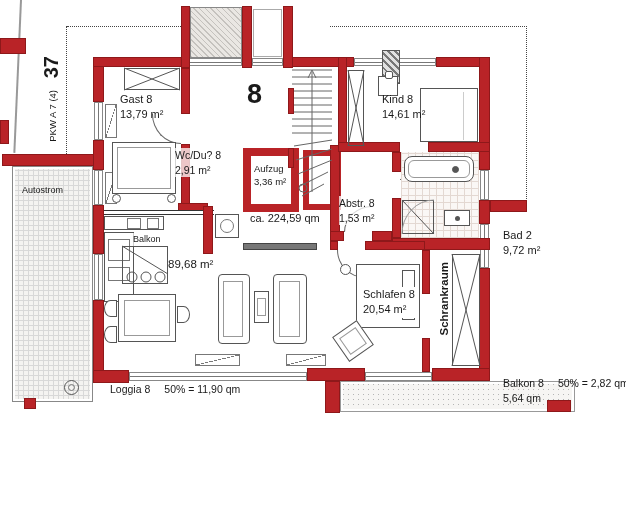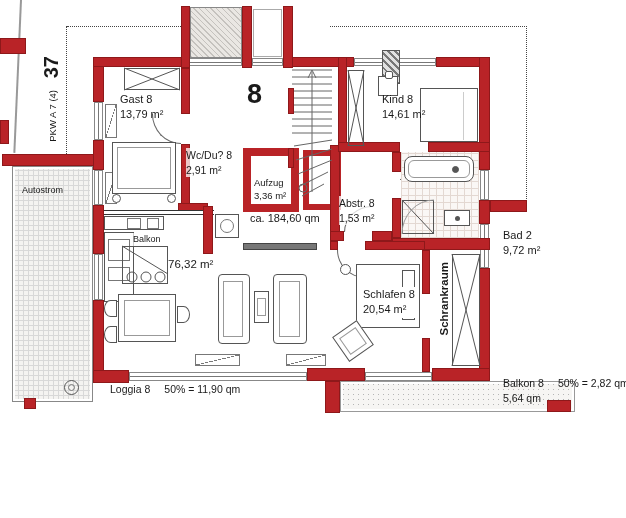--- a/index.html
+++ b/index.html
@@ -258,40 +258,40 @@
 
   <div class="txt" style="left:120px;top:92px;font-size:11px;">
     <span class="lbl-line">Gast 8</span>
     <span class="lbl-line">13,79 m²</span>
   </div>
   <div class="txt" style="left:247px;top:76px;font-size:27px;font-weight:600;">8</div>
   <div class="txt" style="left:382px;top:92px;font-size:11px;">
     <span class="lbl-line">Kind 8</span>
     <span class="lbl-line">14,61 m²</span>
   </div>
-  <div class="txt" style="left:186px;top:148px;font-size:10.5px;background:rgba(255,255,255,.75);">
+  <div class="txt" style="left:175px;top:148px;font-size:10.5px;background:rgba(255,255,255,.75);">
     <span class="lbl-line">Wc/Du? 8</span>
     <span class="lbl-line">2,91 m²</span>
   </div>
-  <div class="txt" style="left:254px;top:176px;font-size:9.5px;">
+  <div class="txt" style="left:254px;top:162px;font-size:9.5px;">
     <span class="lbl-line">Aufzug</span>
     <span class="lbl-line">3,36 m²</span>
   </div>
-  <div class="txt" style="left:250px;top:211px;font-size:11px;">ca. 184,60 qm</div>
+  <div class="txt" style="left:250px;top:211px;font-size:11px;">ca. 224,59 qm</div>
   <div class="txt" style="left:339px;top:196px;font-size:10.5px;background:rgba(255,255,255,.75);">
     <span class="lbl-line">Abstr. 8</span>
     <span class="lbl-line">1,53 m²</span>
   </div>
   <div class="txt" style="left:503px;top:228px;font-size:11px;">
     <span class="lbl-line">Bad 2</span>
     <span class="lbl-line">9,72 m²</span>
   </div>
   <div class="txt" style="left:133px;top:233px;font-size:9px;background:rgba(255,255,255,.7);">Balkon</div>
   <div class="txt" style="left:168px;top:256px;font-size:11.5px;">
-    <span class="lbl-line">76,32 m²</span>
+    <span class="lbl-line">89,68 m²</span>
   </div>
   <div class="txt" style="left:363px;top:287px;font-size:11px;background:#fff;">
     <span class="lbl-line">Schlafen 8</span>
     <span class="lbl-line">20,54 m²</span>
   </div>
   <div class="vtxt" style="left:438px;top:262px;font-size:11.5px;font-weight:600;">Schrankraum</div>
   <div class="txt" style="left:110px;top:382px;font-size:10.5px;">
     <span class="lbl-line">
       <span>Loggia 8</span><span class="gap"></span><span>50% = 11,90 qm</span>
     </span>

